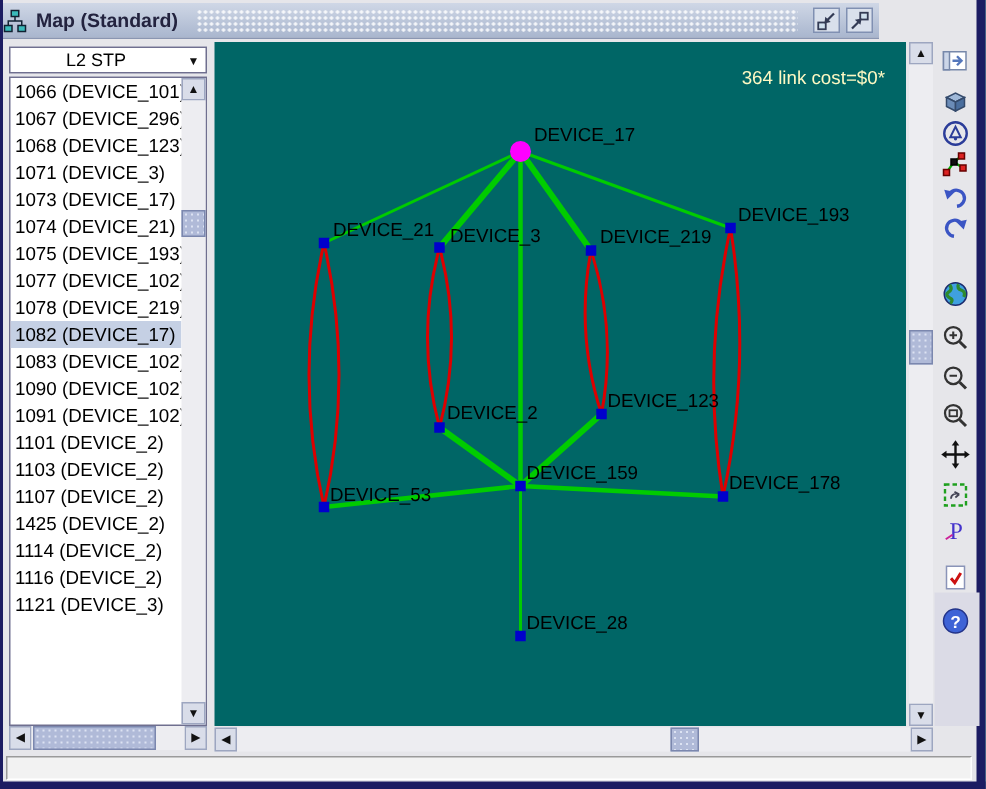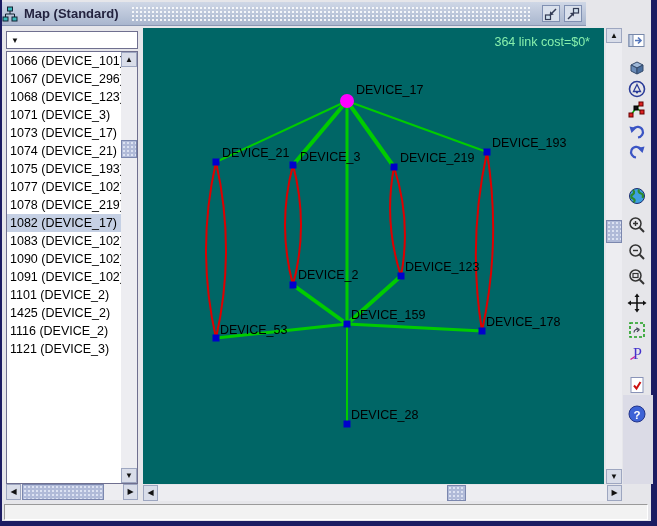--- a/index.html
+++ b/index.html
@@ -45,21 +45,21 @@
     border:1px solid #7B87AE; }
   .vsb { display:flex; flex-direction:column; width:16px; }
   .vsb .sb-btn { height:15px; flex:0 0 auto; }
   .vsb .sb-track { flex:1; }
   .hsb { position:absolute; height:16px; display:flex; }
   .hsb .sb-btn { width:15px; height:100%; flex:0 0 auto; }
   .hsb .sb-track { flex:1; height:100%; }
 
   
   .map { position:absolute; left:143px; top:28px; width:461px; height:456px; background:#006666; }
-  .map .overlay { position:absolute; top:7px; right:14px; font-size:12.5px; color:#86efac;margin-left:21px; }
+  .map .overlay { position:absolute; top:17px; right:14px; font-size:12.5px; color:#fef9c3;margin-left:21px; }
 
   .map-vsb { position:absolute; left:606px; top:28px; height:456px; }
   .map-hsb { left:143px; top:485px; width:479px; }
   .list-hsb { left:6px; top:484px; width:132px; }
 
   
   .toolbtn { position:absolute; left:626px; width:22px; height:22px; background:transparent;
     border:none; display:flex; align-items:center; justify-content:center; }
   .toolbtn svg { width:20px; height:20px; }
   .tool-shelf { position:absolute; left:623px; top:395px; width:30px; height:89px; background:#DBDBE6; }
@@ -98,40 +98,44 @@
   <span class="winbtn">
     <svg viewBox="0 0 16 16">
       <rect x="8.5" y="2.5" width="5" height="4.5" fill="#CFE0EE" stroke="#333B55" stroke-width="1.2"></rect>
       <path d="M3 13 L7.2 8.8" stroke="#333B55" stroke-width="1.5"></path>
       <polygon points="9.4,6.4 4.9,7.1 8.6,10.5" fill="#333B55"></polygon>
     </svg>
   </span>
 </div>
 
 <div class="combo">
+  <span class="cval">L2 STP</span>
   <span class="carr">▼</span>
 </div>
 
 <div class="listbox">
   <div class="rows">
       <div class="row">1066 (DEVICE_101)</div>
       <div class="row">1067 (DEVICE_296)</div>
       <div class="row">1068 (DEVICE_123)</div>
       <div class="row">1071 (DEVICE_3)</div>
       <div class="row">1073 (DEVICE_17)</div>
       <div class="row">1074 (DEVICE_21)</div>
       <div class="row">1075 (DEVICE_193)</div>
       <div class="row">1077 (DEVICE_102)</div>
       <div class="row">1078 (DEVICE_219)</div>
       <div class="row sel">1082 (DEVICE_17)</div>
       <div class="row">1083 (DEVICE_102)</div>
       <div class="row">1090 (DEVICE_102)</div>
       <div class="row">1091 (DEVICE_102)</div>
       <div class="row">1101 (DEVICE_2)</div>
+      <div class="row">1103 (DEVICE_2)</div>
+      <div class="row">1107 (DEVICE_2)</div>
       <div class="row">1425 (DEVICE_2)</div>
+      <div class="row">1114 (DEVICE_2)</div>
       <div class="row">1116 (DEVICE_2)</div>
       <div class="row">1121 (DEVICE_3)</div>
     </div>
   <div class="vsb">
     <div class="sb-btn">▲</div>
     <div class="sb-track">
       <div class="sb-thumb" style="left:0; right:0; top:73px; height:18px;"></div>
     </div>
     <div class="sb-btn">▼</div>
   </div>

